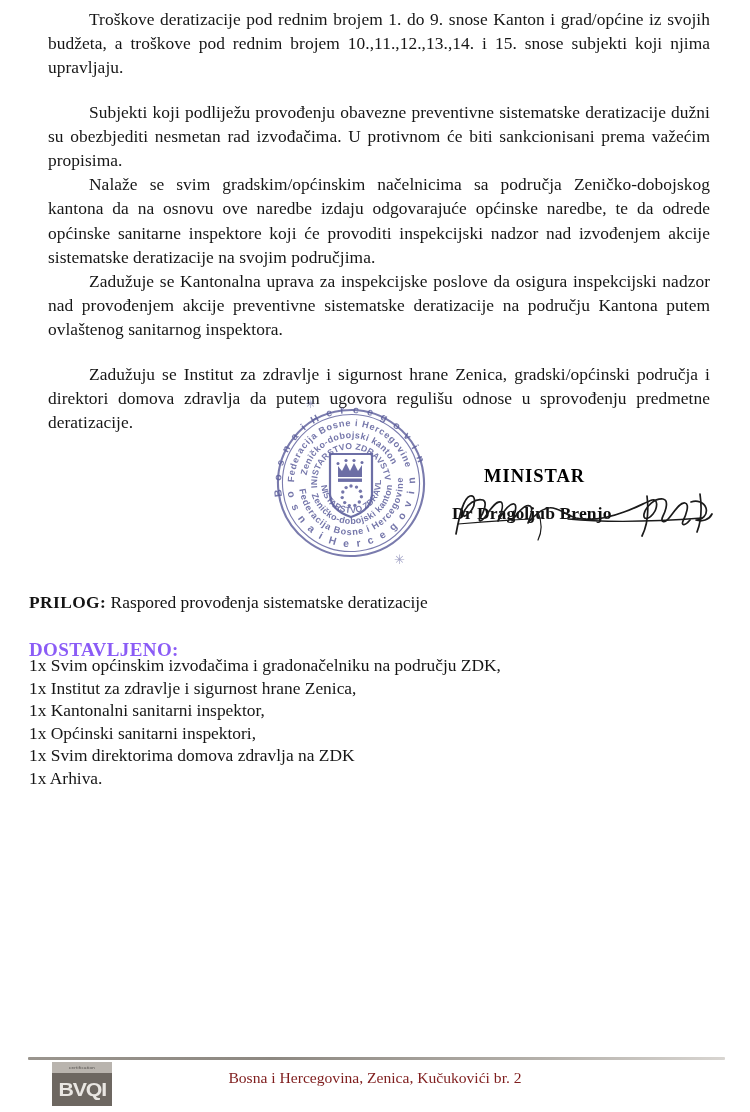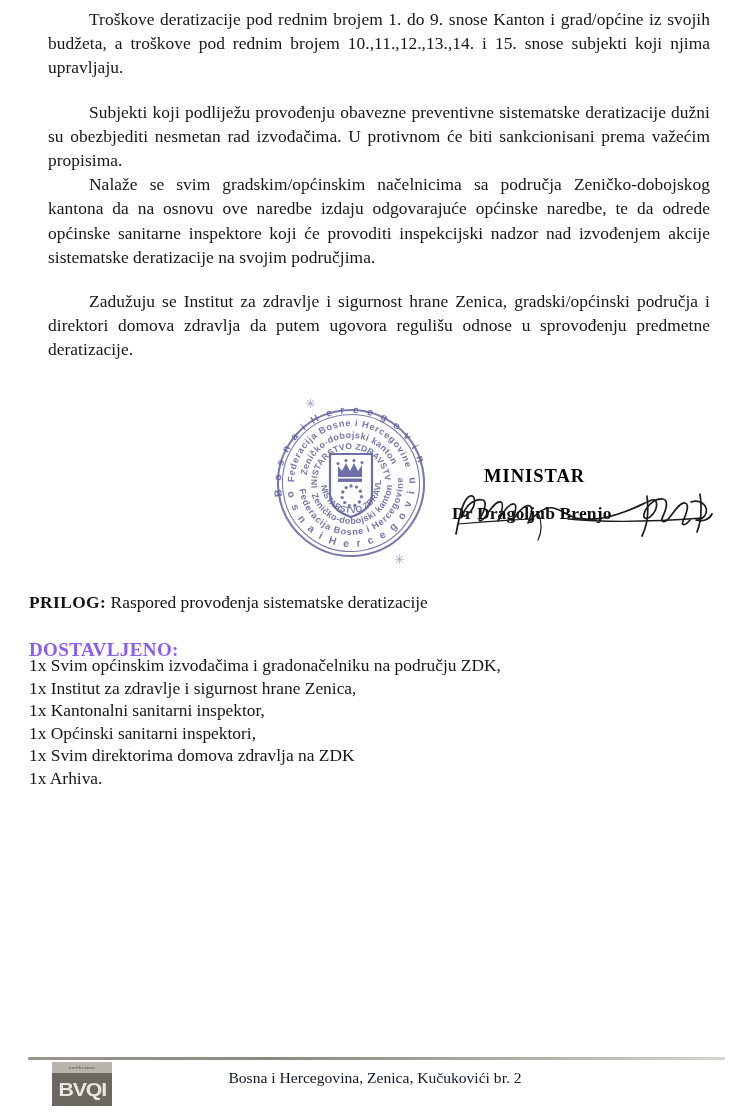--- a/index.html
+++ b/index.html
@@ -172,32 +172,33 @@
   .footer-text {
     position: absolute;
     left: 0;
     top: 1068px;
     width: 750px;
     text-align: center;
   }
   .footer-line {
     font-size: 15.6px;
     line-height: 20px;
-    color: #0f172a;
+    color: #7f1d1d;
   }
 </style>
 </head>
 <body>
 
 <div class="page">
 
   <div class="body-text">
     <p class="para">Troškove deratizacije pod rednim brojem 1. do 9. snose Kanton i grad/općine iz svojih budžeta, a troškove pod rednim brojem   10.,11.,12.,13.,14. i 15. snose subjekti koji njima upravljaju.</p>
     <p class="para gap-lg">Subjekti koji podliježu provođenju obavezne preventivne sistematske deratizacije dužni su obezbjediti nesmetan rad izvođačima. U protivnom će biti sankcionisani prema važećim propisima.</p>
     <p class="para gap-sm">Nalaže se svim gradskim/općinskim načelnicima sa područja Zeničko-dobojskog kantona da na osnovu ove naredbe izdaju odgovarajuće općinske naredbe, te da odrede općinske sanitarne  inspektore koji će provoditi inspekcijski nadzor nad izvođenjem akcije sistematske deratizacije na svojim područjima.</p>
+    <p class="para gap-sm">Zadužuje se Kantonalna uprava za inspekcijske poslove da osigura inspekcijski nadzor nad provođenjem akcije preventivne sistematske deratizacije na području Kantona putem ovlaštenog sanitarnog inspektora.</p>
     <p class="para gap-lg">Zadužuju se Institut za zdravlje i sigurnost hrane Zenica,  gradski/općinski područja i direktori domova zdravlja da putem ugovora regulišu odnose u sprovođenju predmetne deratizacije.</p>
   </div>
 
   <div class="stamp-wrap">
     <svg width="166" height="200" viewBox="0 0 166 200" xmlns="http://www.w3.org/2000/svg">
       <defs>
         <path id="arcOuterTop" d="M 13,97 A 70,70 0 0 1 153,97" fill="none"></path>
         <path id="arcOuterBot" d="M 19,97 A 64,64 0 0 0 147,97" fill="none"></path>
         <path id="arcMidTop" d="M 26,97 A 57,57 0 0 1 140,97" fill="none"></path>
         <path id="arcMidBot" d="M 31,97 A 52,52 0 0 0 135,97" fill="none"></path>

